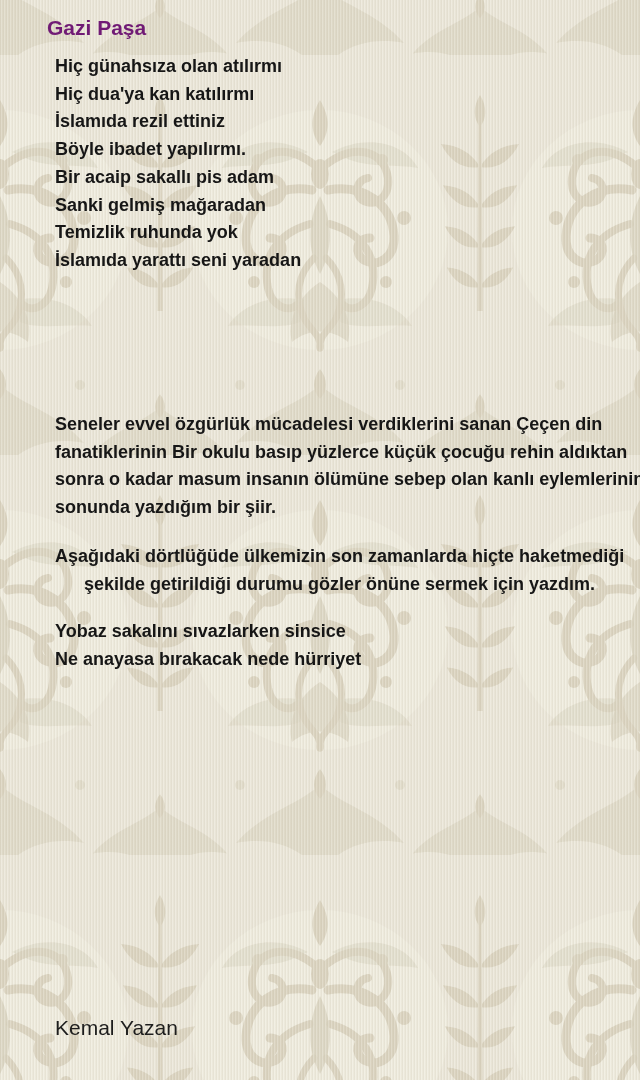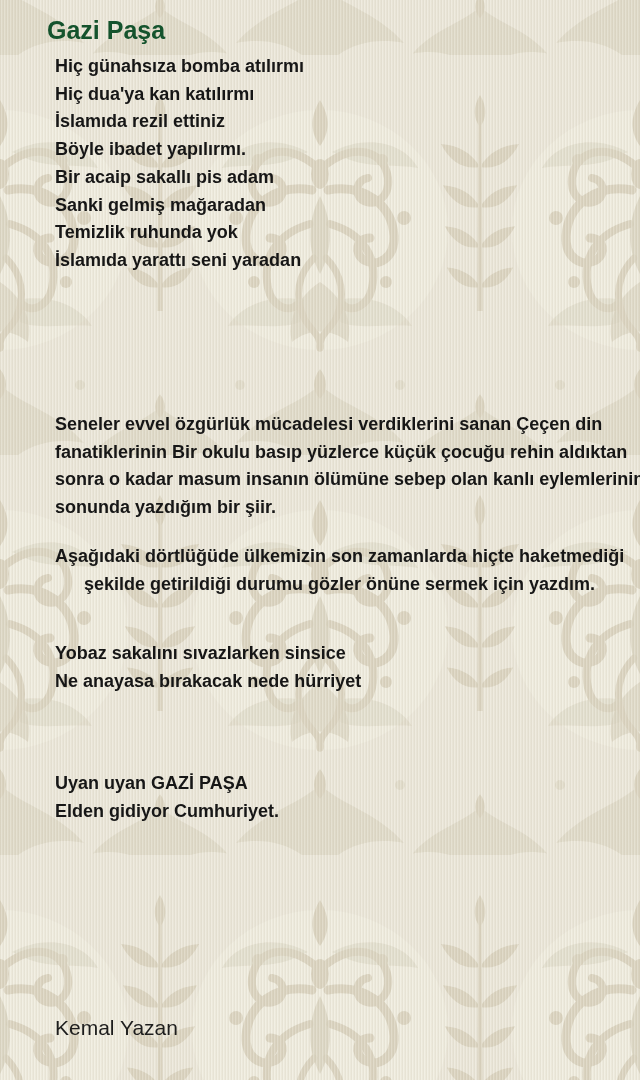--- a/index.html
+++ b/index.html
@@ -37,41 +37,41 @@
       rgba(150,138,110,0.04) 3px
     );
     pointer-events: none;
   }
   .page-title {
     position: absolute;
     z-index: 2;
     left: 47px;
     top: 16px;
     margin: 0;
-    font-size: 25px;
+    font-size: 21px;
     font-weight: bold;
-    color: #14532d;
+    color: #701a75;
     letter-spacing: 0;
     white-space: nowrap;
   }
   .block {
     position: absolute;
     z-index: 2;
     left: 55px;
     font-size: 18px;
     font-weight: bold;
     line-height: 27.5px;
     color: #161616;
     white-space: nowrap;
   }
   .b0 { top: 53px; }
   .b1 { top: 164px; }
   .b2 { top: 411px; }
   .b3 { top: 543px; text-align: center; }
-  .b4 { top: 640px; }
+  .b4 { top: 618px; }
   .b5 { top: 770px; }
   .author {
     position: absolute;
     z-index: 2;
     left: 55px;
     top: 1016px;
     font-size: 21px;
     font-weight: normal;
     color: #1d1d1d;
     white-space: nowrap;
@@ -133,21 +133,21 @@
     </defs>
     <rect width="640" height="1080" fill="#ece8db"></rect>
     <rect width="640" height="1080" fill="url(#damaskpat)" opacity="0.85"></rect>
   </svg>
 
   <div class="stripes"></div>
 
   <h1 class="page-title">Gazi Paşa</h1>
 
   <div class="block b0">
-    <div>Hiç günahsıza bomba atılırmı</div>
+    <div>Hiç günahsıza olan atılırmı</div>
     <div>Hiç dua'ya kan katılırmı</div>
     <div>İslamıda rezil ettiniz</div>
     <div>Böyle ibadet yapılırmı.</div>
   </div>
 
   <div class="block b1">
     <div>Bir acaip sakallı pis adam</div>
     <div>Sanki gelmiş mağaradan</div>
     <div>Temizlik ruhunda yok</div>
     <div>İslamıda yarattı seni yaradan</div>
@@ -163,20 +163,16 @@
   <div class="block b3">
     <div>Aşağıdaki dörtlüğüde ülkemizin son zamanlarda hiçte haketmediği</div>
     <div>şekilde getirildiği durumu gözler önüne sermek için yazdım.</div>
   </div>
 
   <div class="block b4">
     <div>Yobaz sakalını sıvazlarken sinsice</div>
     <div>Ne anayasa bırakacak nede hürriyet</div>
   </div>
 
-  <div class="block b5">
-    <div>Uyan uyan GAZİ PAŞA</div>
-    <div>Elden gidiyor Cumhuriyet.</div>
-  </div>
 
   <div class="author">Kemal Yazan</div>
 
 </div>
 
 </body></html>

